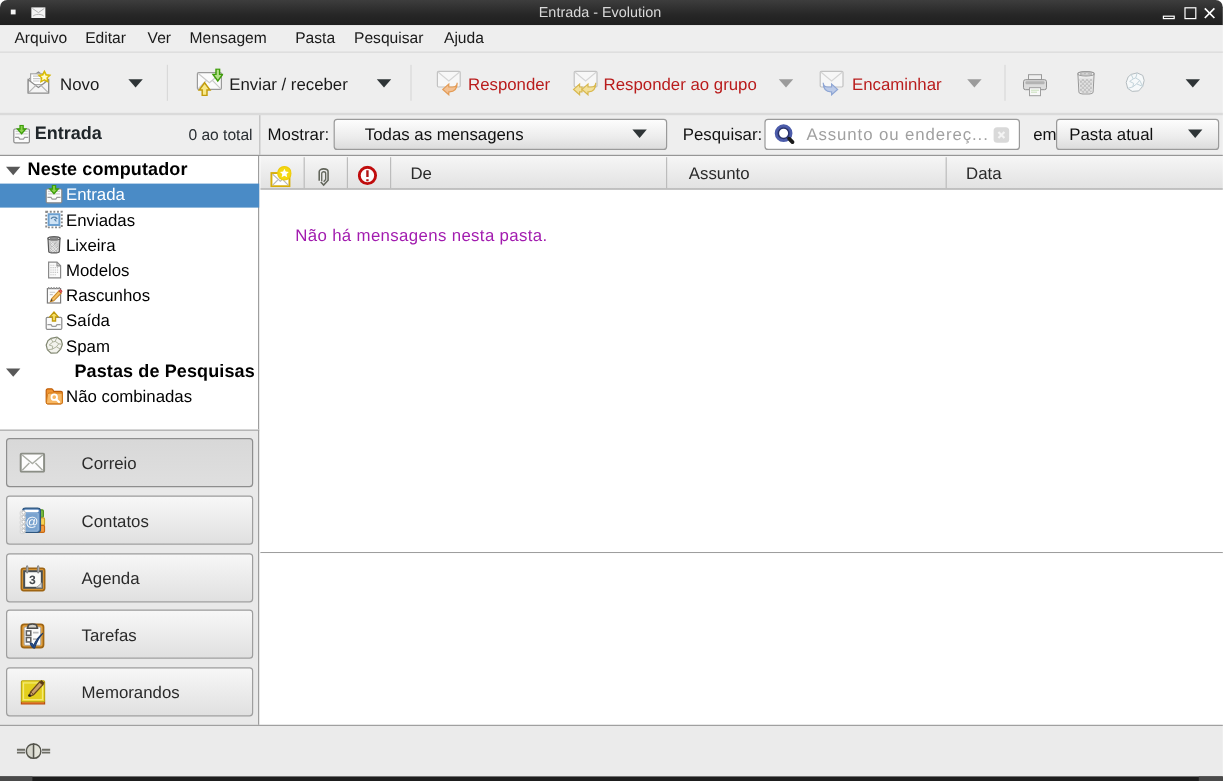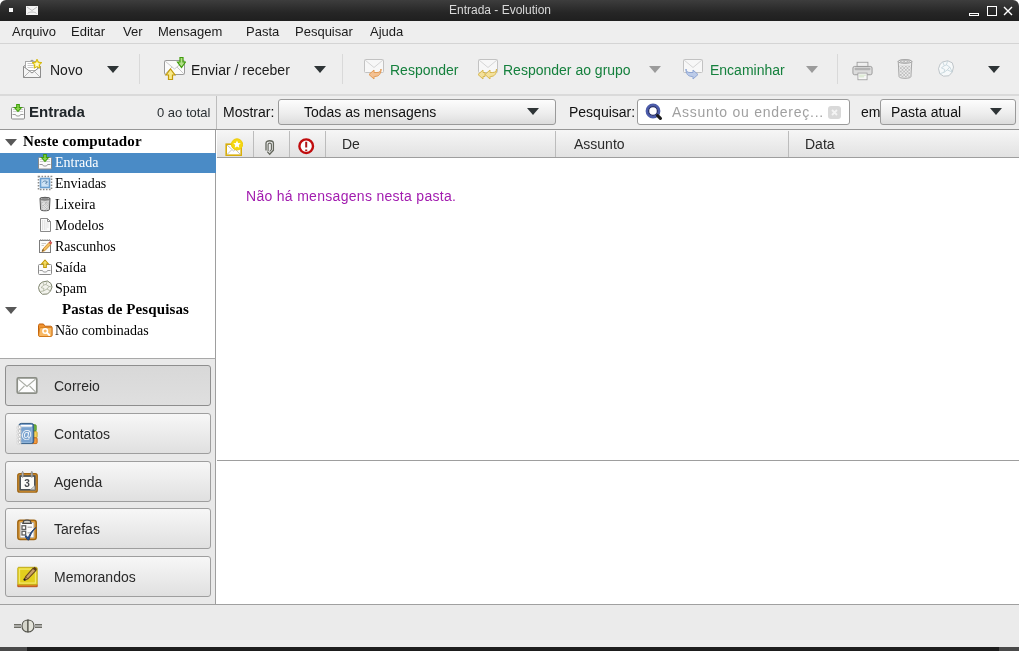--- a/index.html
+++ b/index.html
@@ -19,21 +19,21 @@
 #mx { left:987px; top:6px; width:10px; height:10px; border:1.5px solid #fff; background:transparent;}
 
 
 #menubar { left:0; top:21px; width:1019px; height:23px; background:#eeeeee;
   border-bottom:1px solid #d4d4d4; }
 .menuitem { position:absolute; top:0px; height:22px; line-height:22px; color:#1a1a1a; font-size:13px; }
 
 
 #toolbar { left:0; top:44px; width:1019px; height:52px; background:#eeeeee; }
 .tbtext { position:absolute; top:62px; height:16px; line-height:16px; color:#1a1a1a; }
-.tbtext.dis { color:#15803d; }
+.tbtext.dis { color:#b91c1c; }
 .tbsep { position:absolute; top:54px; width:1px; height:30px; background:#d9d9d9; }
 .arrow { position:absolute; width:0; height:0; border-left:6.5px solid transparent;
   border-right:6.5px solid transparent; border-top:7px solid #2e3436; }
 .arrow.dis { border-top-color:#9b9b9b; }
 
 
 #filterbar { left:0; top:94px; width:1019px; height:36px; background:#eeeeee;
   border-top:2px solid #dadada; border-bottom:1px solid #969696; }
 #fb-left-border { left:216px; top:96px; width:1px; height:33px; background:#bdbdbd; }
 .dropdown { position:absolute; top:99px; height:26px; border:1px solid #9a9a9a; border-radius:3px;
@@ -47,25 +47,25 @@
 #sidebar-tree { left:0; top:130px; width:216px; height:228px; background:#ffffff;
   border-right:1px solid #9e9e9e; }
 #sidebar-sw { left:0; top:358px; width:216px; height:247px; background:#e9e9e9;
   border-right:1px solid #9e9e9e; border-top:1px solid #a8a8a8; }
 .trow { position:absolute; left:0; width:216px; height:21px; line-height:21px; color:#000; }
 .trow b { color:#000; font-size:15px; letter-spacing:0.1px; }
 #selrow { position:absolute; left:0; top:153px; width:216px; height:20px; background:#4a8bc6; }
 .texp { position:absolute; left:4.5px; width:0; height:0; border-left:6px solid transparent;
   border-right:6px solid transparent; border-top:7px solid #585858; }
 .ticon { position:absolute; left:37px; width:16px; height:16px; }
-.tlabel { position:absolute; left:55px;font-family:Liberation Serif, serif; }
+.tlabel { position:absolute; left:55px; }
 .swbtn { position:absolute; left:5px; width:206px; height:41px; border:1px solid #9e9e9e;
   border-radius:3px; background:linear-gradient(#f7f7f7,#e0e0e0); }
 .swbtn.active { background:linear-gradient(#d8d8d8,#dfdfdf); border-color:#8e8e8e; }
-.swlabel { position:absolute; left:24px; top:0; height:41px; line-height:41px; color:#2a2a2a;margin-left:24px; }
+.swlabel { position:absolute; left:38px; top:0; height:41px; line-height:41px; color:#2a2a2a;margin-left:24px; }
 
 
 #mainlist { left:217px; top:130px; width:802px; height:331px; background:#ffffff; }
 #header { position:absolute; left:217px; top:130px; width:802px; height:28px;
   background:linear-gradient(#f6f6f6,#e2e2e2); border-bottom:1px solid #9e9e9e; }
 .hsep { position:absolute; top:131px; width:1px; height:26px; background:#bcbcbc; }
 .hlabel { position:absolute; top:131px; height:26px; line-height:26px; color:#2a2a2a; }
 #emptymsg { position:absolute; left:246px; top:188px; color:#a21caf; letter-spacing:0.3px; }
 #paneline { position:absolute; left:217px; top:460px; width:802px; height:1px; background:#9e9e9e; }
 #preview { position:absolute; left:217px; top:461px; width:802px; height:144px; background:#ffffff; }

